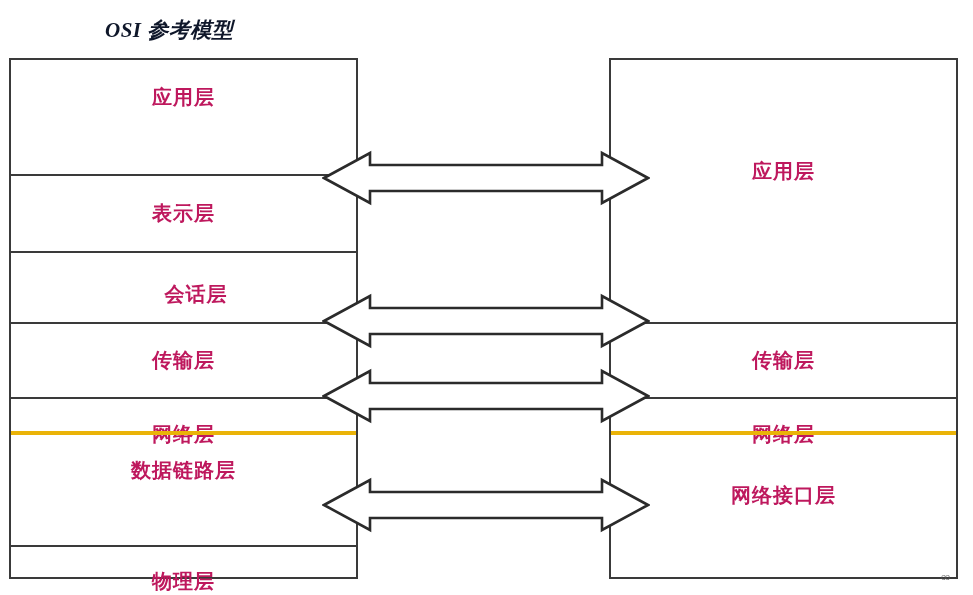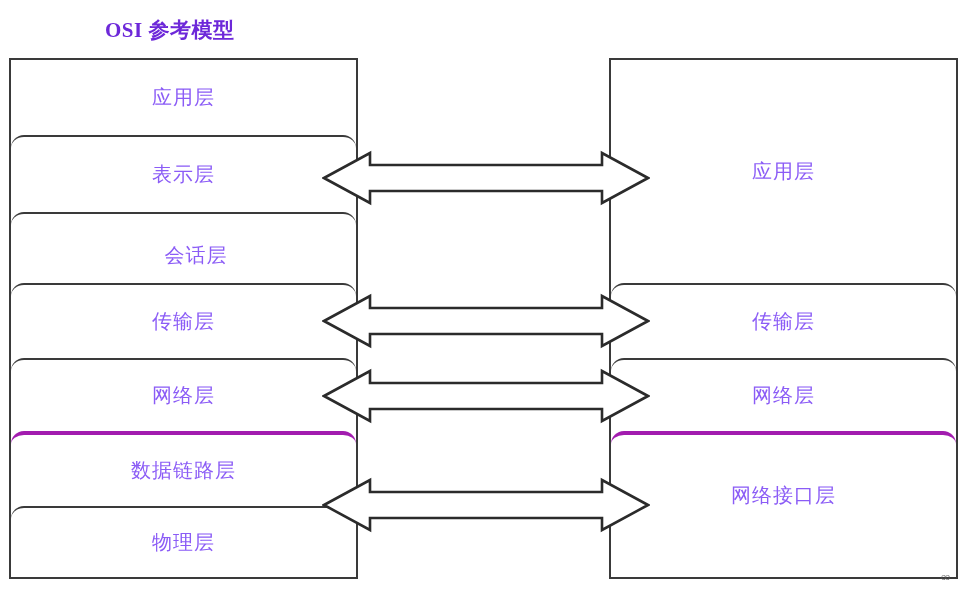--- a/index.html
+++ b/index.html
@@ -18,21 +18,22 @@
     color: #2b2b2b;
   }
 
   
   .title {
     position: absolute;
     font-size: 21px;
     font-weight: 700;
     letter-spacing: 0.5px;
     white-space: nowrap;
-    color: #6d28d9;
+    color: #0f172a;
+    font-style: italic;
   }
   #title-osi   { left: 105px; top: 16px; }
   #title-tcpip { left: 681px; top: 19px; }
 
   
   .stack {
     position: absolute;
     box-sizing: border-box;
     border: 2px solid #3a3a3a;
     background: #ffffff;
@@ -42,29 +43,28 @@
 
   .layer {
     position: absolute;
     left: 0;
     right: 0;
     box-sizing: border-box;
     display: flex;
     align-items: center;
     justify-content: center;
     font-size: 20px;
-    font-weight: 400;
-    color: #8b5cf6;
+    font-weight: 700;
+    color: #be185d;
     letter-spacing: 1px;
     white-space: nowrap;
-    border-radius: 13px;
   }
   
-  .layer.sep-thin  { border-top: 2px solid #3a3a3a; }
-  .layer.sep-thick { border-top: 4px solid #a21caf; }
+  .layer.sep-thin  { border-top: 2px solid #3a3a3a; margin-top: 39px; }
+  .layer.sep-thick { border-top: 4px solid #eab308; }
 
   
   .arrow {
     position: absolute;
     pointer-events: none;
   }
   .arrow svg { display: block; }
 
   
   #corner-mark {

